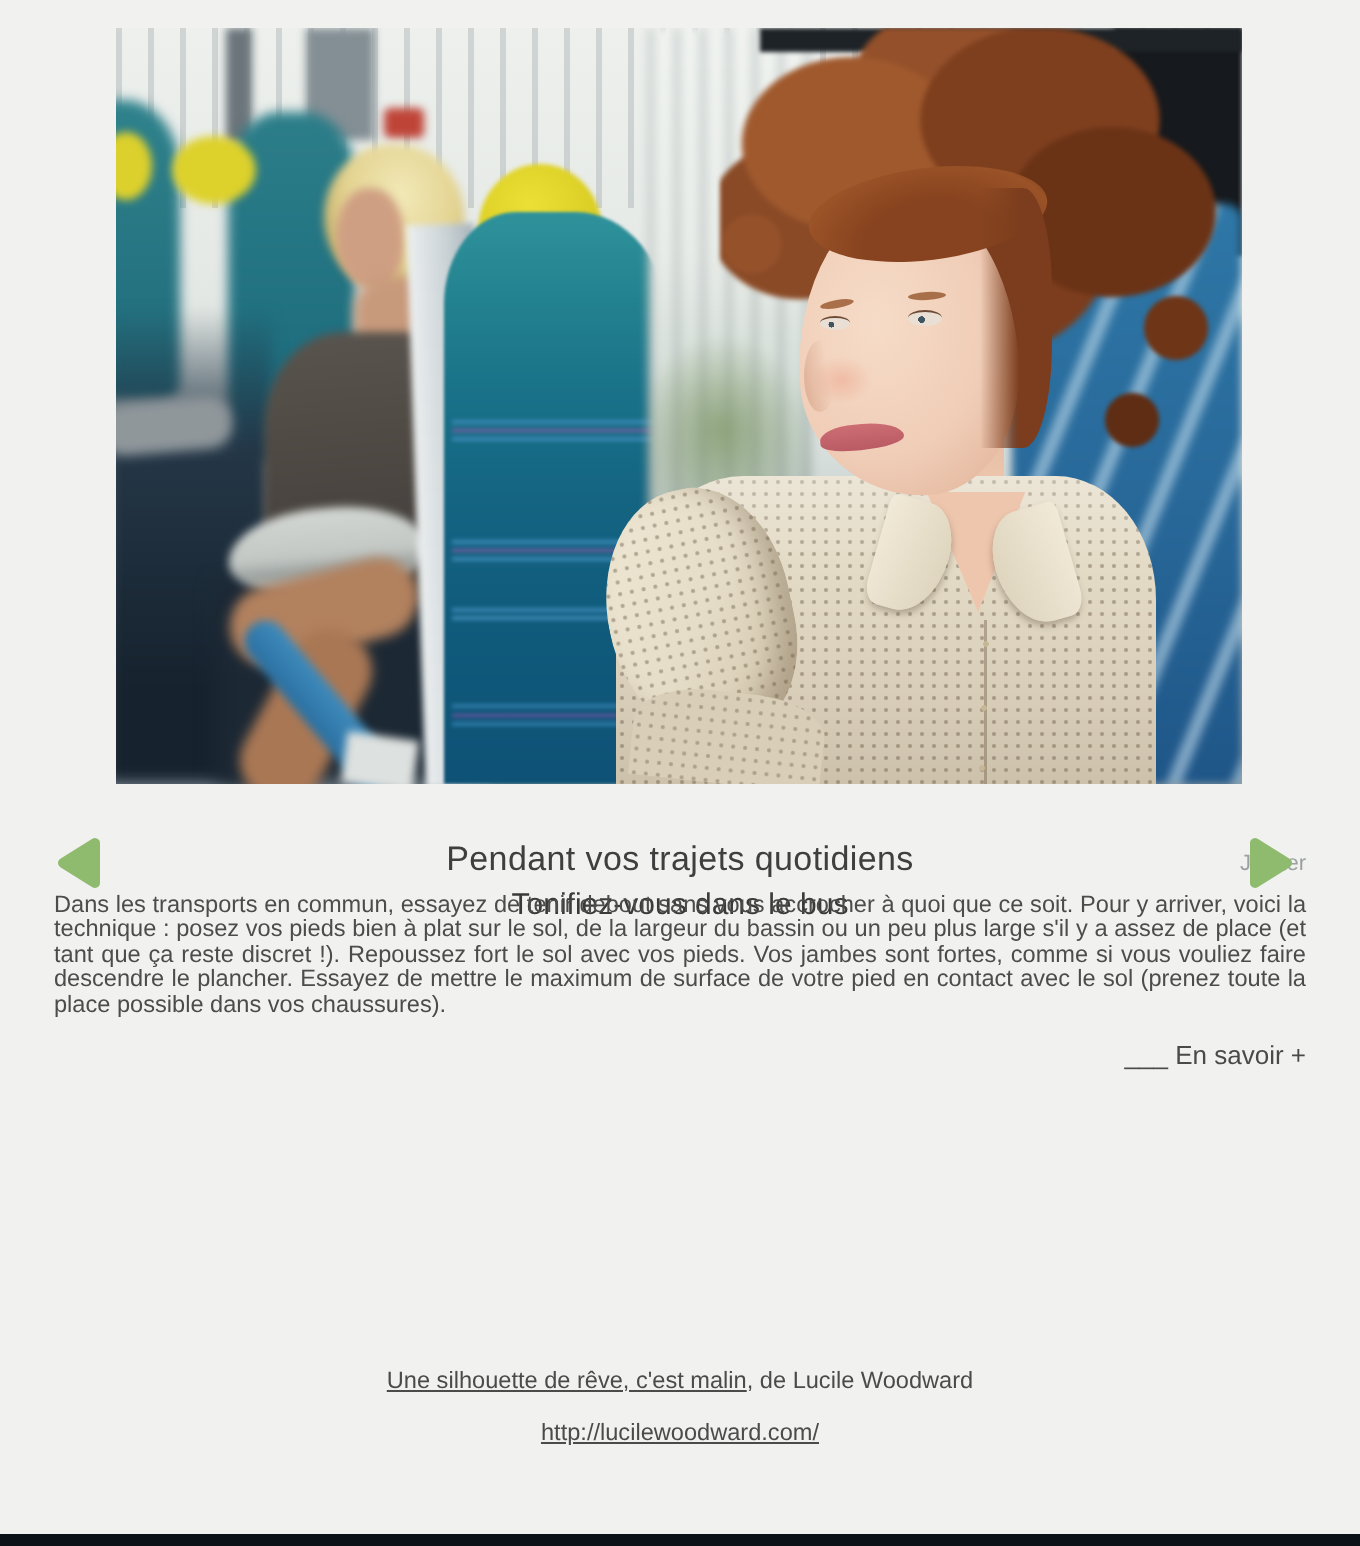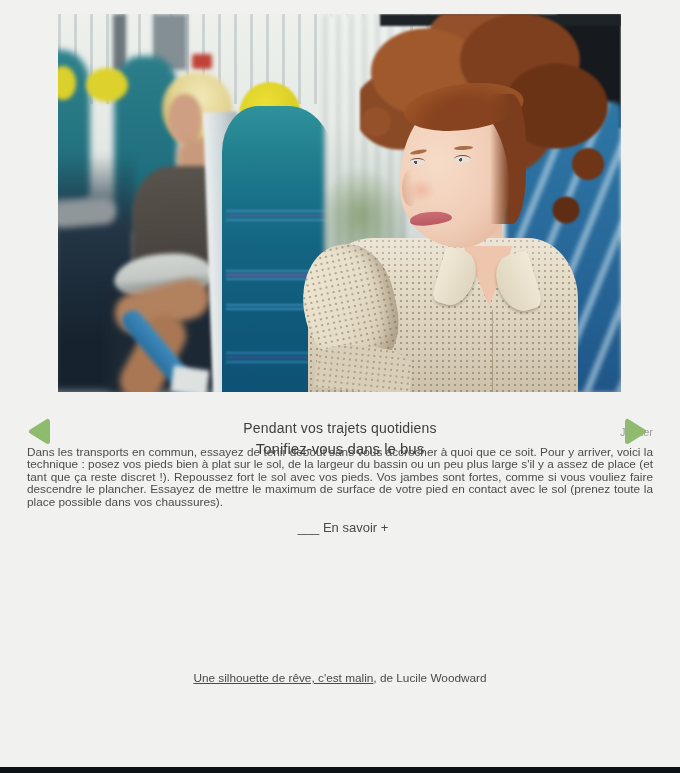--- a/index.html
+++ b/index.html
@@ -93,31 +93,31 @@
   .ph-f-brow-r{left:396px;top:132px;width:19px;height:4px;background:#a8704a;border-radius:50%;transform:rotate(-3deg);}
   .ph-f-eye-l{left:352px;top:144px;width:15px;height:6px;background:radial-gradient(circle 2.6px at 38% 55%,#3f5560 55%,#e9dfd5 58%);border-top:1.6px solid #6e4a34;border-radius:50%;}
   .ph-f-eye-r{left:396px;top:141px;width:17px;height:7px;background:radial-gradient(circle 3px at 40% 55%,#3f5560 55%,#e9dfd5 58%);border-top:1.6px solid #6e4a34;border-radius:50%;}
   .ph-f-nose{left:344px;top:156px;width:16px;height:36px;background:linear-gradient(80deg,rgba(196,130,100,0.45),rgba(196,130,100,0) 70%);border-radius:50%;}
   .ph-f-blush{left:348px;top:164px;width:30px;height:24px;background:radial-gradient(rgba(235,150,125,0.4),rgba(235,150,125,0) 70%);}
   .ph-f-lips{left:352px;top:198px;width:42px;height:13px;background:linear-gradient(180deg,#cd6e74 0%,#b95a64 100%);border-radius:46% 54% 58% 42%/58% 64% 46% 36%;transform:rotate(-5deg);}
 
   
   .credit{position:absolute;top:394px;right:27px;font-size:11px;color:#9da0a2;margin-top:32px;}
   .slide-header{position:absolute;top:414px;left:0;width:680px;}
-  .slide-title{margin:6px 0 0;text-align:center;font-size:14px;font-weight:normal;color:#3f3f3f;letter-spacing:0.2px;}
+  .slide-title{margin:6px 0 0;text-align:center;font-size:17px;font-weight:normal;color:#3f3f3f;letter-spacing:0.2px;}
   .slide-subtitle{margin:4px 0 0;text-align:center;font-size:15px;font-weight:normal;color:#3a3a3a;}
   .arrow{position:absolute;top:4px;background:none;border:0;padding:0;cursor:pointer;line-height:0;}
   .arrow.left{left:28px;}
   .arrow.right{right:33px;}
   .article{position:absolute;top:446px;left:27px;width:626px;font-size:11.8px;line-height:12.45px;color:#4c4c4c;text-align:justify;}
   .article p{margin:0 0 12px;}
   .article p.p3{margin-top:9px;}
-  .article p.more{margin-top:14px;padding-left:6px;font-size:13px;color:#4a4a4a;text-align:center;}
+  .article p.more{margin-top:14px;padding-left:6px;font-size:13px;color:#4a4a4a;text-align:right;}
   .links{position:absolute;top:672px;left:27px;width:626px;text-align:center;font-size:11.8px;color:#4b4b4b;}
-  .links p{margin:0 0 14px;line-height:12px;}
+  .links p{margin:12px 0 14px;line-height:12px;}
   .links a{color:#4b4b4b;text-decoration:underline;}
   .bottom-bar{position:absolute;left:0;bottom:0;width:680px;height:6px;background:#0c1117;}
 </style>
 </head>
 <body>
 
 <div class="page">
 
   <figure class="photo">
     <div class="ph-base"></div>
@@ -189,17 +189,18 @@
     </button>
   </section>
 
   <article class="article">
     <p>Dans les transports en commun, essayez de tenir debout sans vous accrocher à quoi que ce soit. Pour y arriver, voici la technique : posez vos pieds bien à plat sur le sol, de la largeur du bassin ou un peu plus large s'il y a assez de place (et tant que ça reste discret !). Repoussez fort le sol avec vos pieds. Vos jambes sont fortes, comme si vous vouliez faire descendre le plancher. Essayez de mettre le maximum de surface de votre pied en contact avec le sol (prenez toute la place possible dans vos chaussures).</p>
     <p class="more">___ En savoir +</p>
   </article>
 
   <div class="links">
     <p><a href="#">Une silhouette de rêve, c'est malin</a><span>, de Lucile Woodward</span></p>
+    <p><a href="#">http://lucilewoodward.com/</a></p>
   </div>
 
   <footer class="bottom-bar"></footer>
 
 </div>
 
 </body></html>

